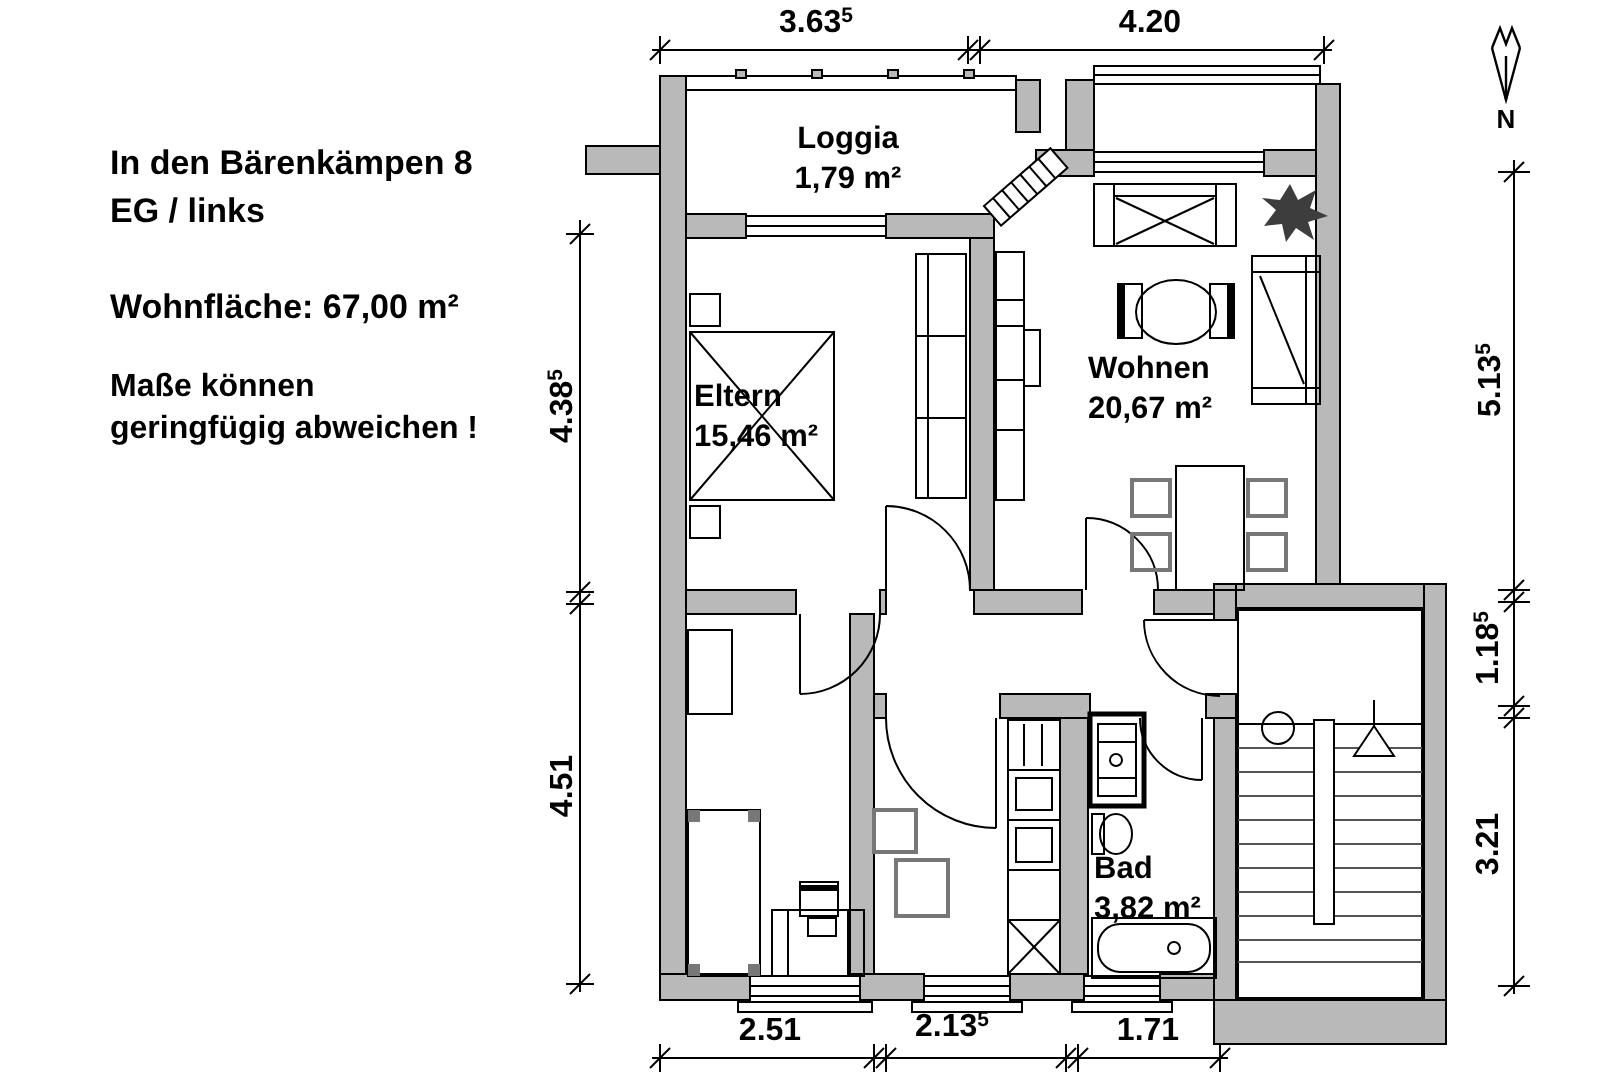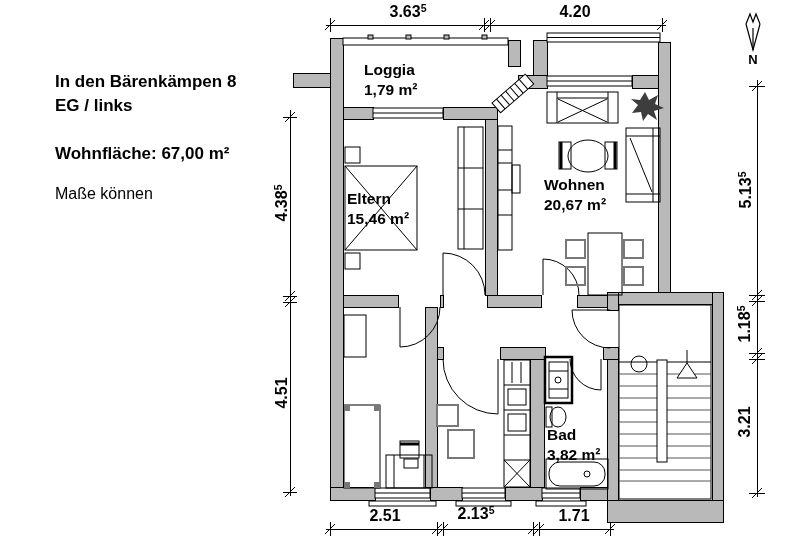--- a/index.html
+++ b/index.html
@@ -1,23 +1,23 @@
 <!DOCTYPE html>
 <html><head>
 <meta charset="utf-8">
 <style>
   html,body{margin:0;padding:0;background:#fff;}
   #stage{position:relative;width:800px;height:536px;background:#fff;overflow:hidden;
          font-family:"Liberation Sans", sans-serif;color:#000;}
   svg{position:absolute;left:0;top:0;}
   .abs{position:absolute;white-space:nowrap;}
   .hdr{font-weight:bold;font-size:17px;}
-  .note{font-weight:normal;font-size:16px;text-align:right;}
+  .note{font-weight:bold;font-size:16px;text-align:right;}
   .room{font-weight:bold;font-size:15.5px;line-height:20px;}
-  .room.center{}
+  .room.center{text-align:center;}
   .dim{font-weight:bold;font-size:16px;text-align:center;}
   .dim .sup{font-size:10.5px;position:relative;top:-5px;}
   .rot{transform:rotate(-90deg);}
 </style>
 </head>
 <body>
 
 <div id="stage">
 
 <svg width="800" height="536" viewBox="0 0 800 536">
@@ -321,20 +321,21 @@
     <path d="M746,24 L753,50 L760,24"></path>
     <line x1="753" y1="28" x2="753" y2="50"></line>
     <text x="753" y="64" text-anchor="middle" font-size="13" font-weight="bold" fill="#000" stroke="none">N</text>
   </g>
 </svg>
 
   <div class="abs hdr" style="left:55px;top:72px">In den Bärenkämpen 8</div>
   <div class="abs hdr" style="left:55px;top:96px">EG / links</div>
   <div class="abs hdr" style="left:55px;top:144px">Wohnfläche: 67,00 m²</div>
   <div class="abs note" style="left:55px;top:185px">Maße können</div>
+  <div class="abs note" style="left:55px;top:206px">geringfügig abweichen !</div>
 
   <div class="abs room center" style="left:364px;top:60px;width:120px">
     <div>Loggia</div>
       <div>1,79 m²</div>
   </div>
   <div class="abs room" style="left:347px;top:189px">
     <div>Eltern</div>
       <div>15,46 m²</div>
   </div>
   <div class="abs room" style="left:544px;top:175px">

